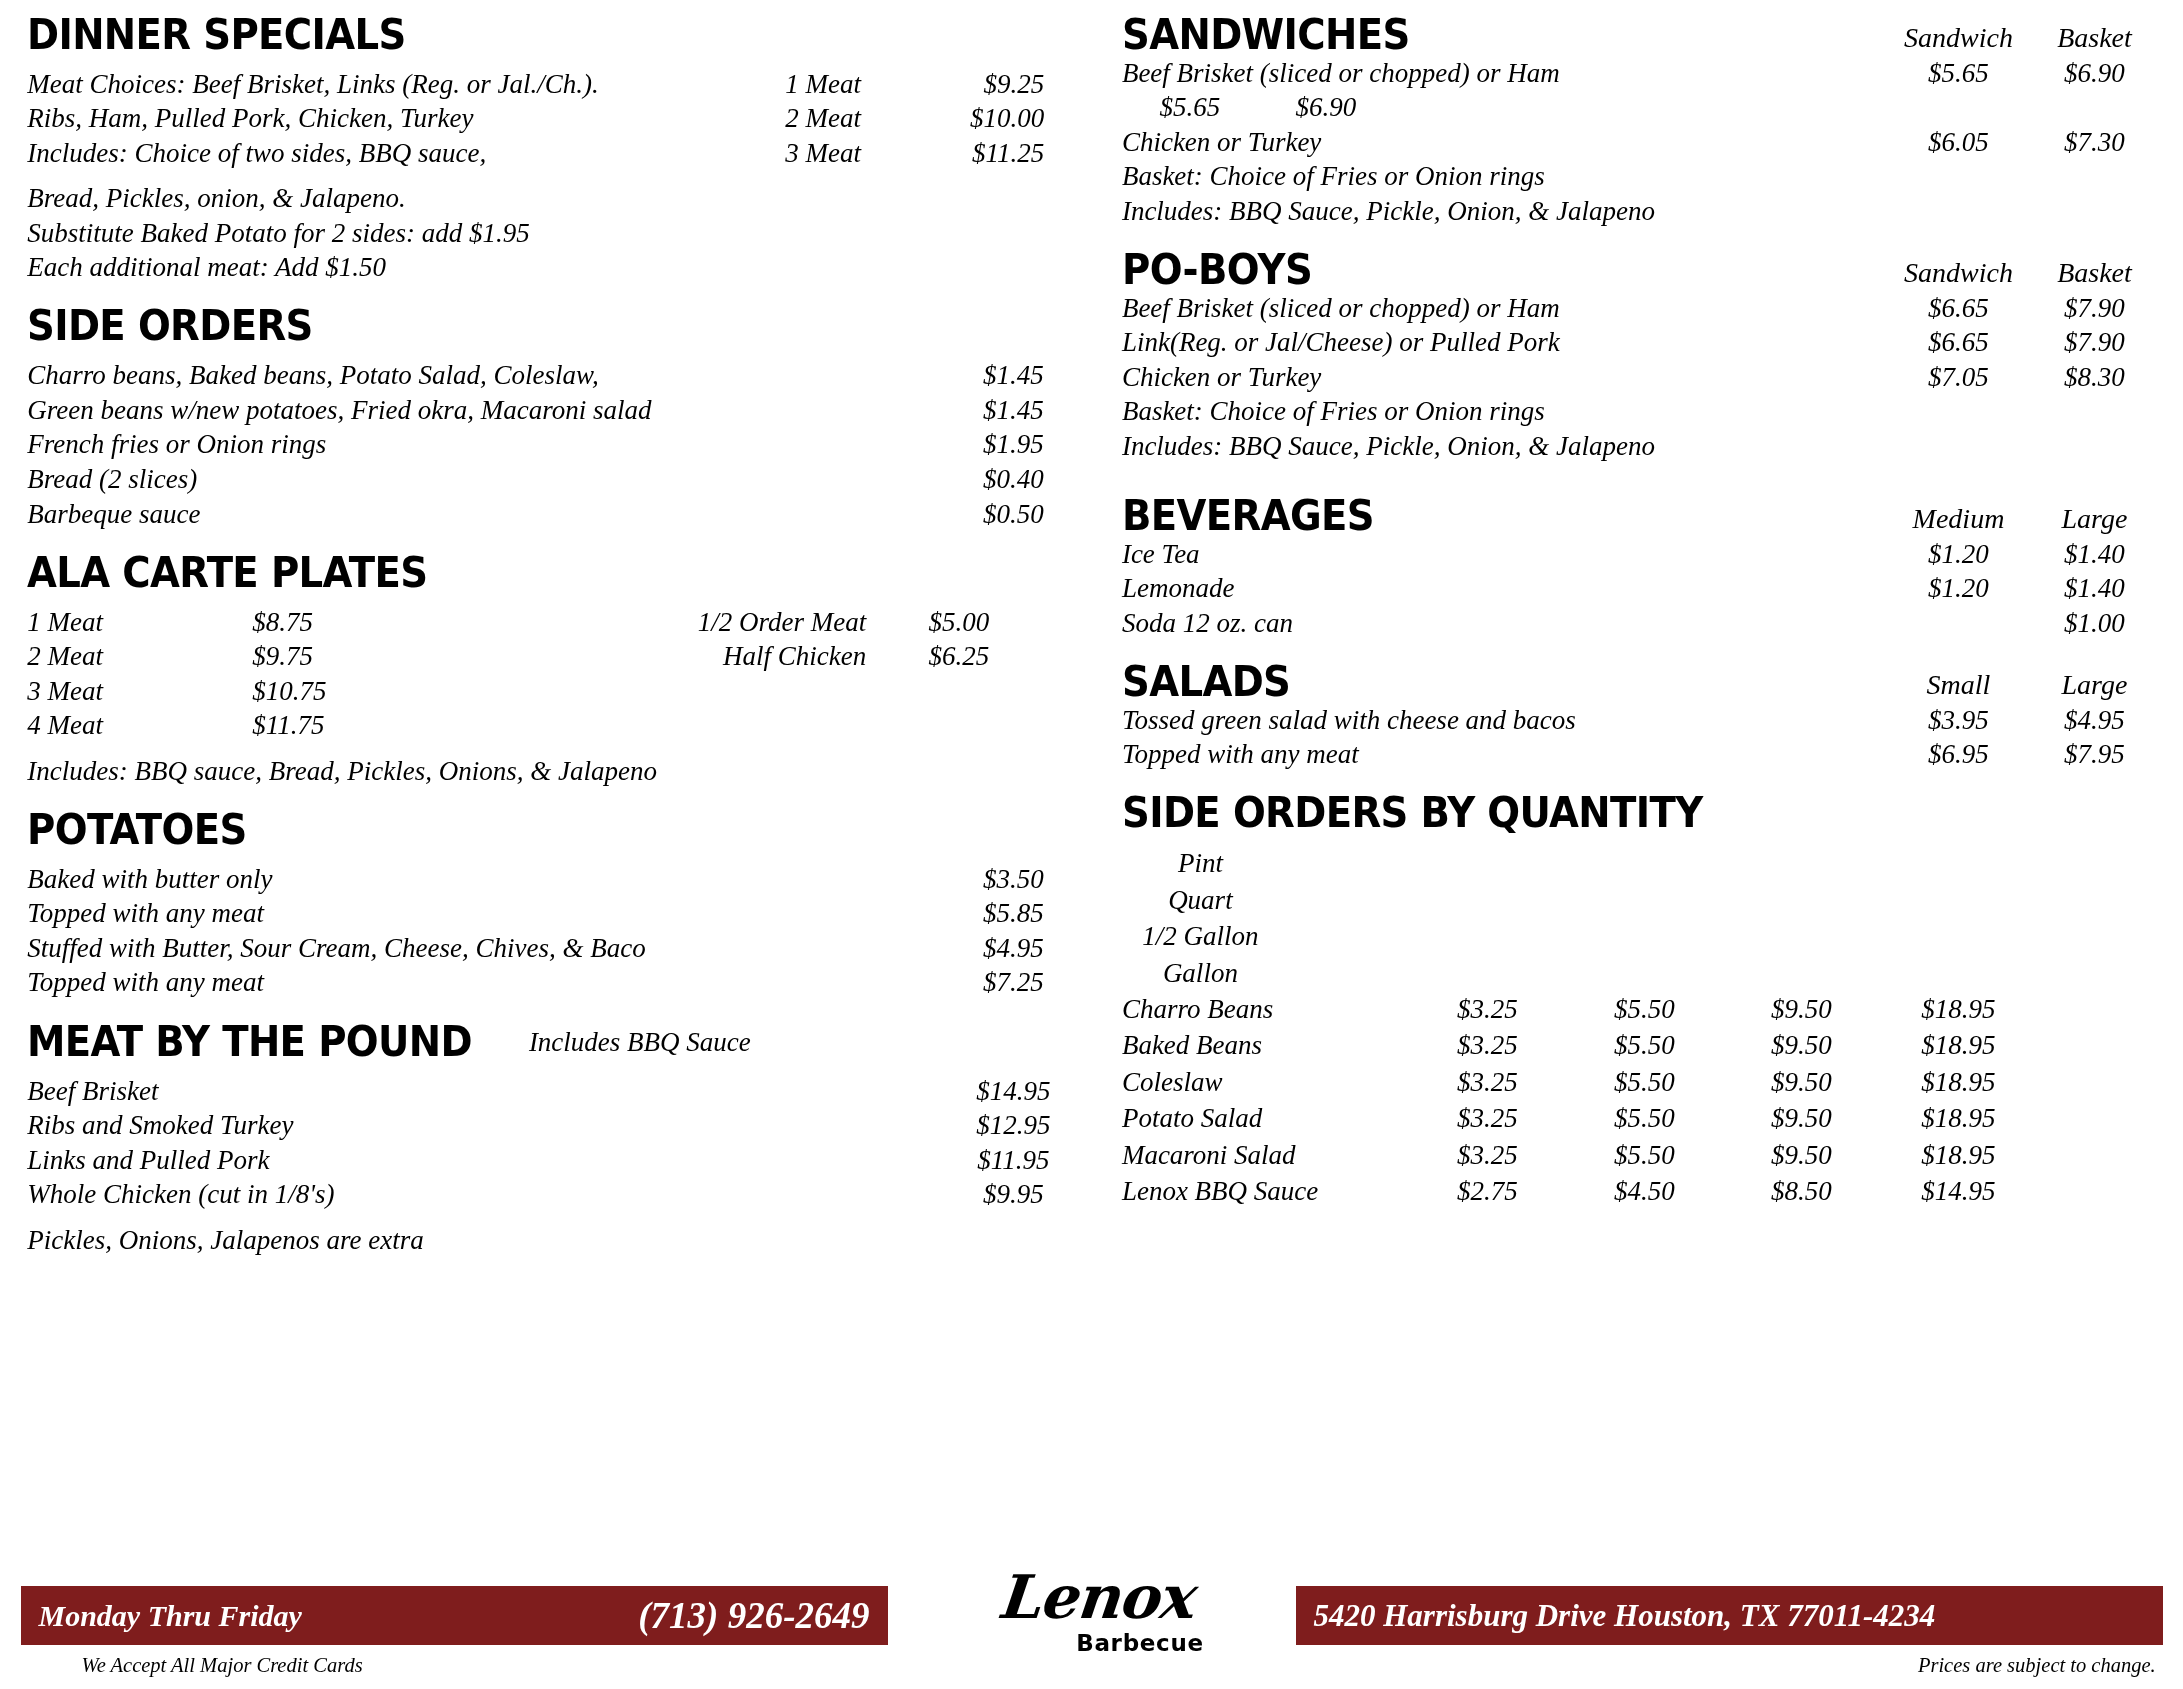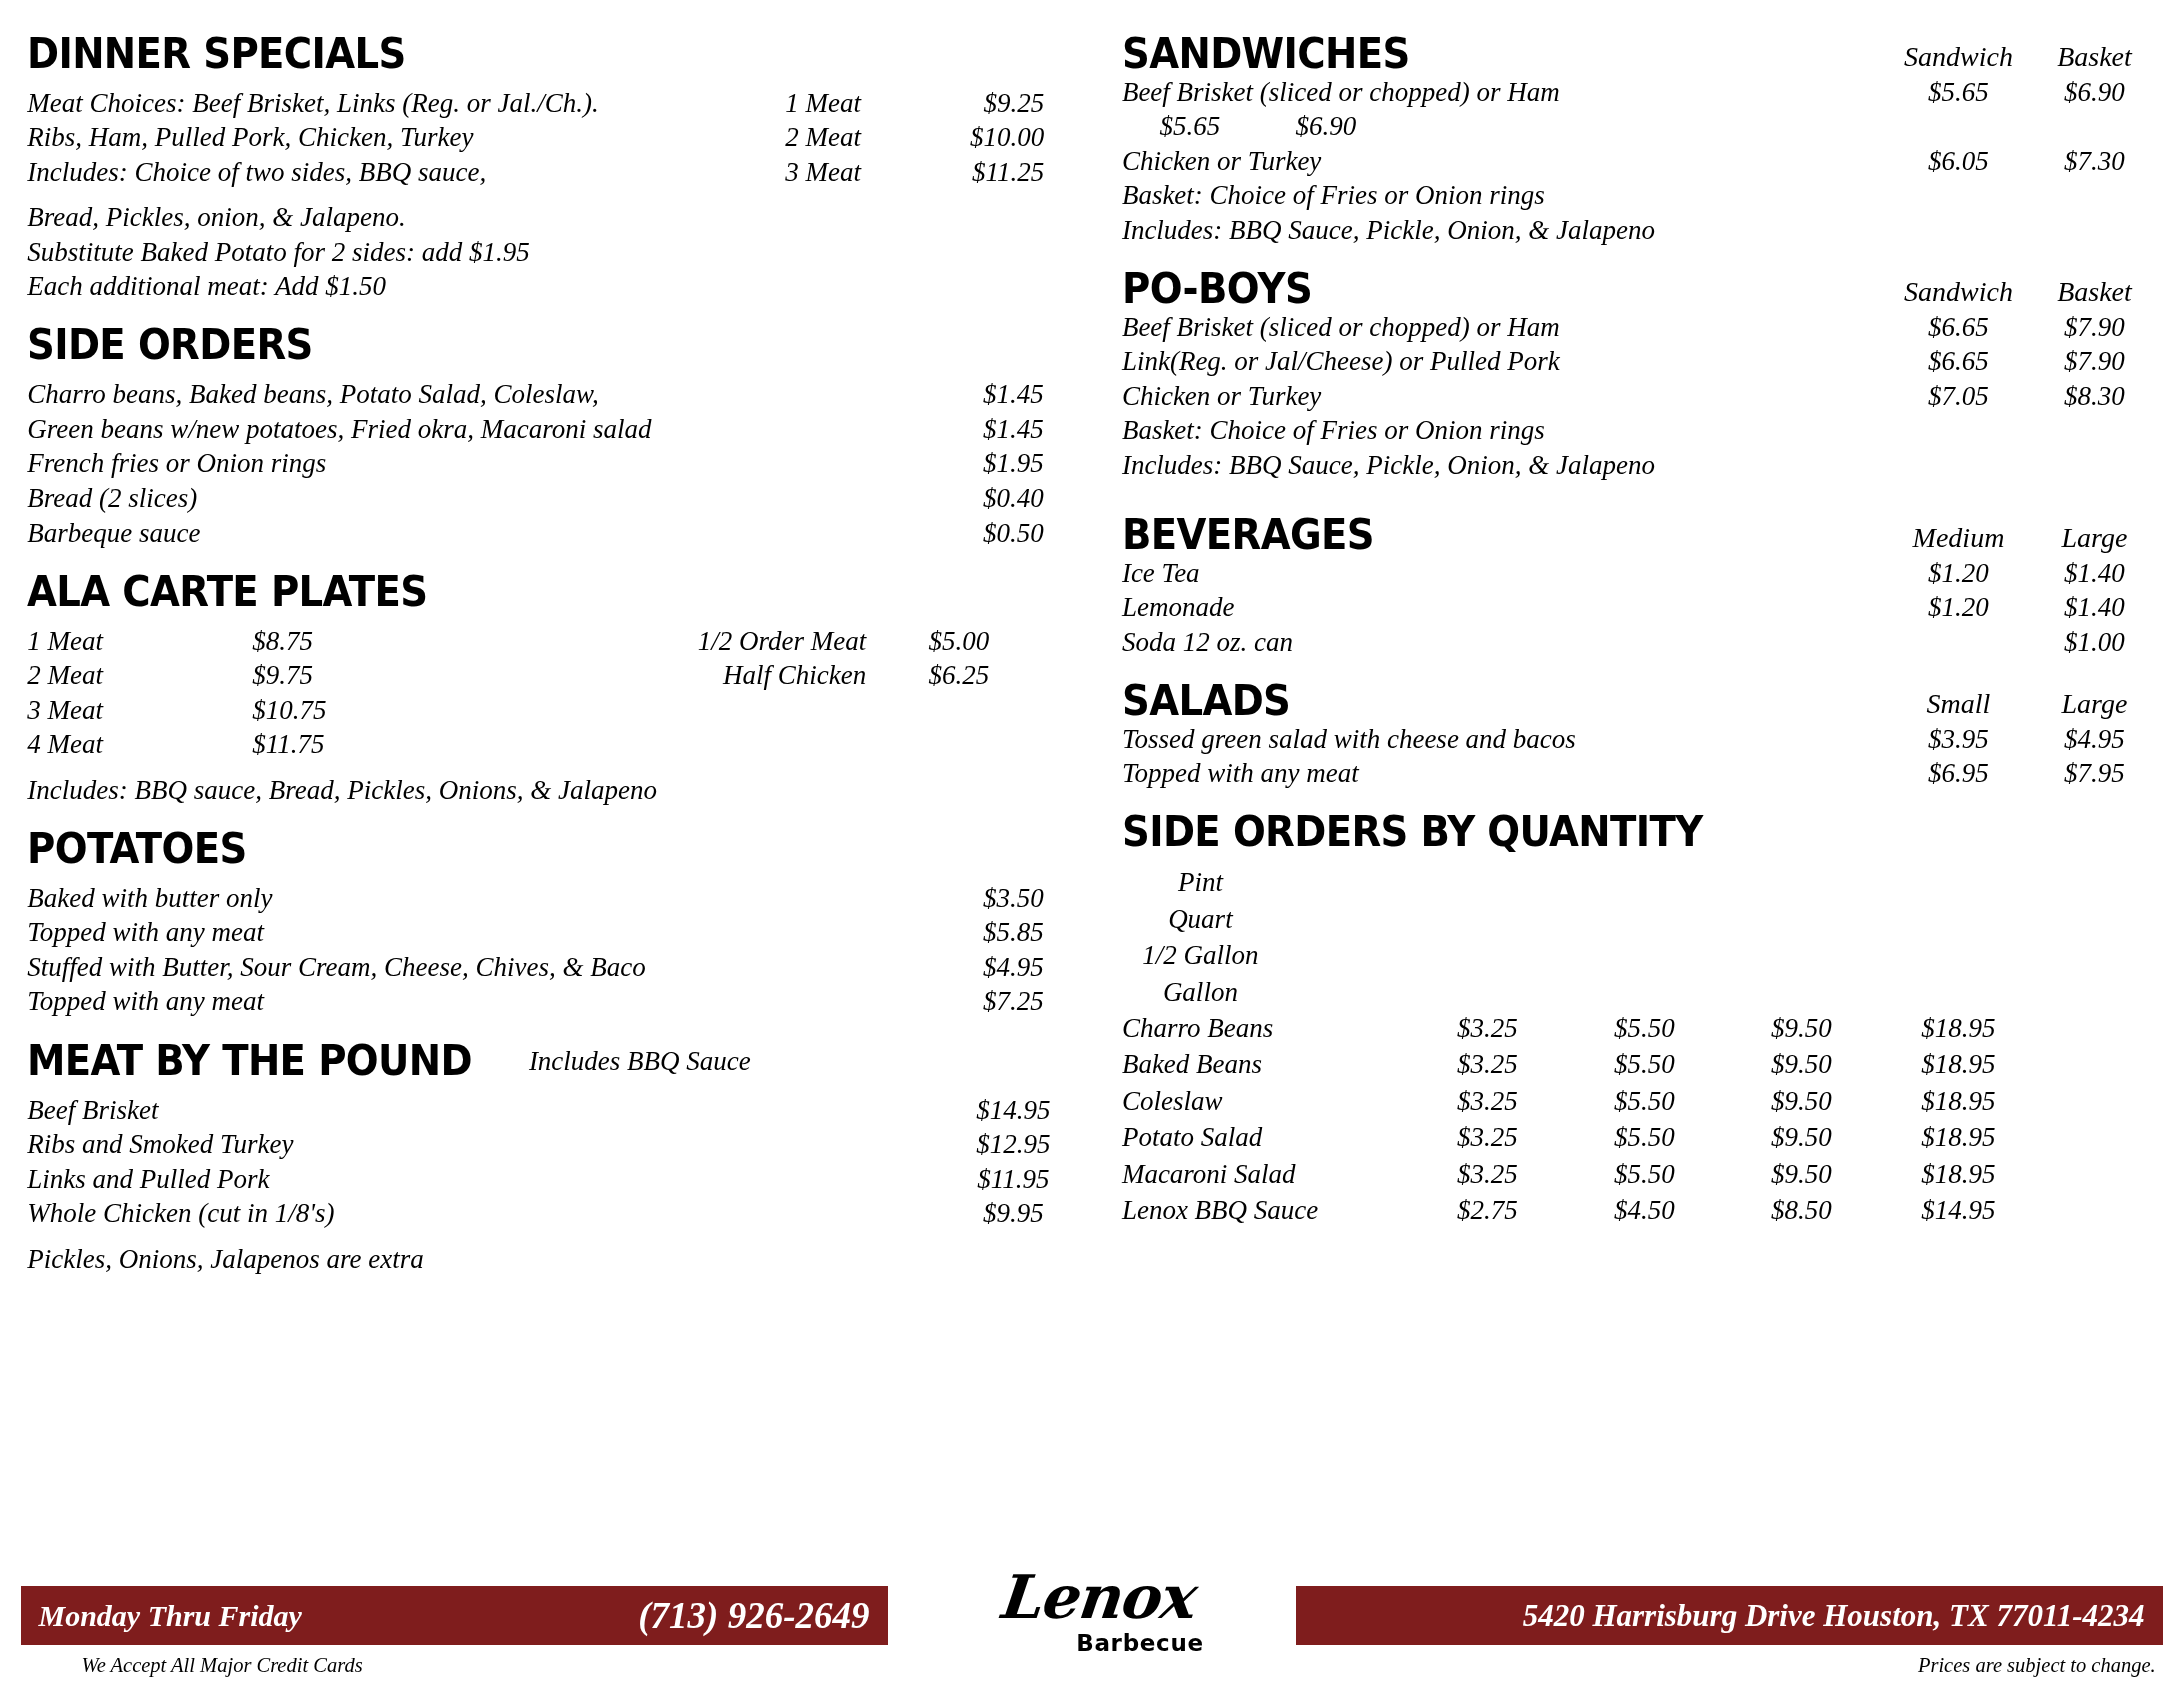--- a/index.html
+++ b/index.html
@@ -22,21 +22,20 @@
     box-sizing: border-box;
     padding: 13.6px 20.5px 0 20.5px;
   }
   .columns {
     display: flex;
     gap: 27px;
   }
   .col {
     width: 1051px;
     position: relative;
-    margin-top: 19px;
   }
   .col-left { padding-left: 6.8px; }
   .col-right { padding-left: 27px; }
 
   h2.section-title {
     font-family: "DejaVu Sans", sans-serif;
     font-weight: bold;
     font-size: 42px;
     letter-spacing: -0.7px;
     margin: 0;
@@ -146,21 +145,21 @@
     justify-content: space-between;
   }
   .bar-left .days { font-size: 30px; }
   .bar-left .phone { font-size: 37px; font-family: "Liberation Serif", serif; }
   .bar-right {
     right: 0;
     top: 19px;
     width: 867px;
     padding: 0 18px;
     box-sizing: border-box;
-    justify-content: flex-end;
+    justify-content: flex-start;
     font-size: 31px;
   }
   .credit {
     position: absolute;
     left: 61px;
     top: 87px;
     font-style: italic;
     font-size: 20.5px;
   }
   .prices-note {

